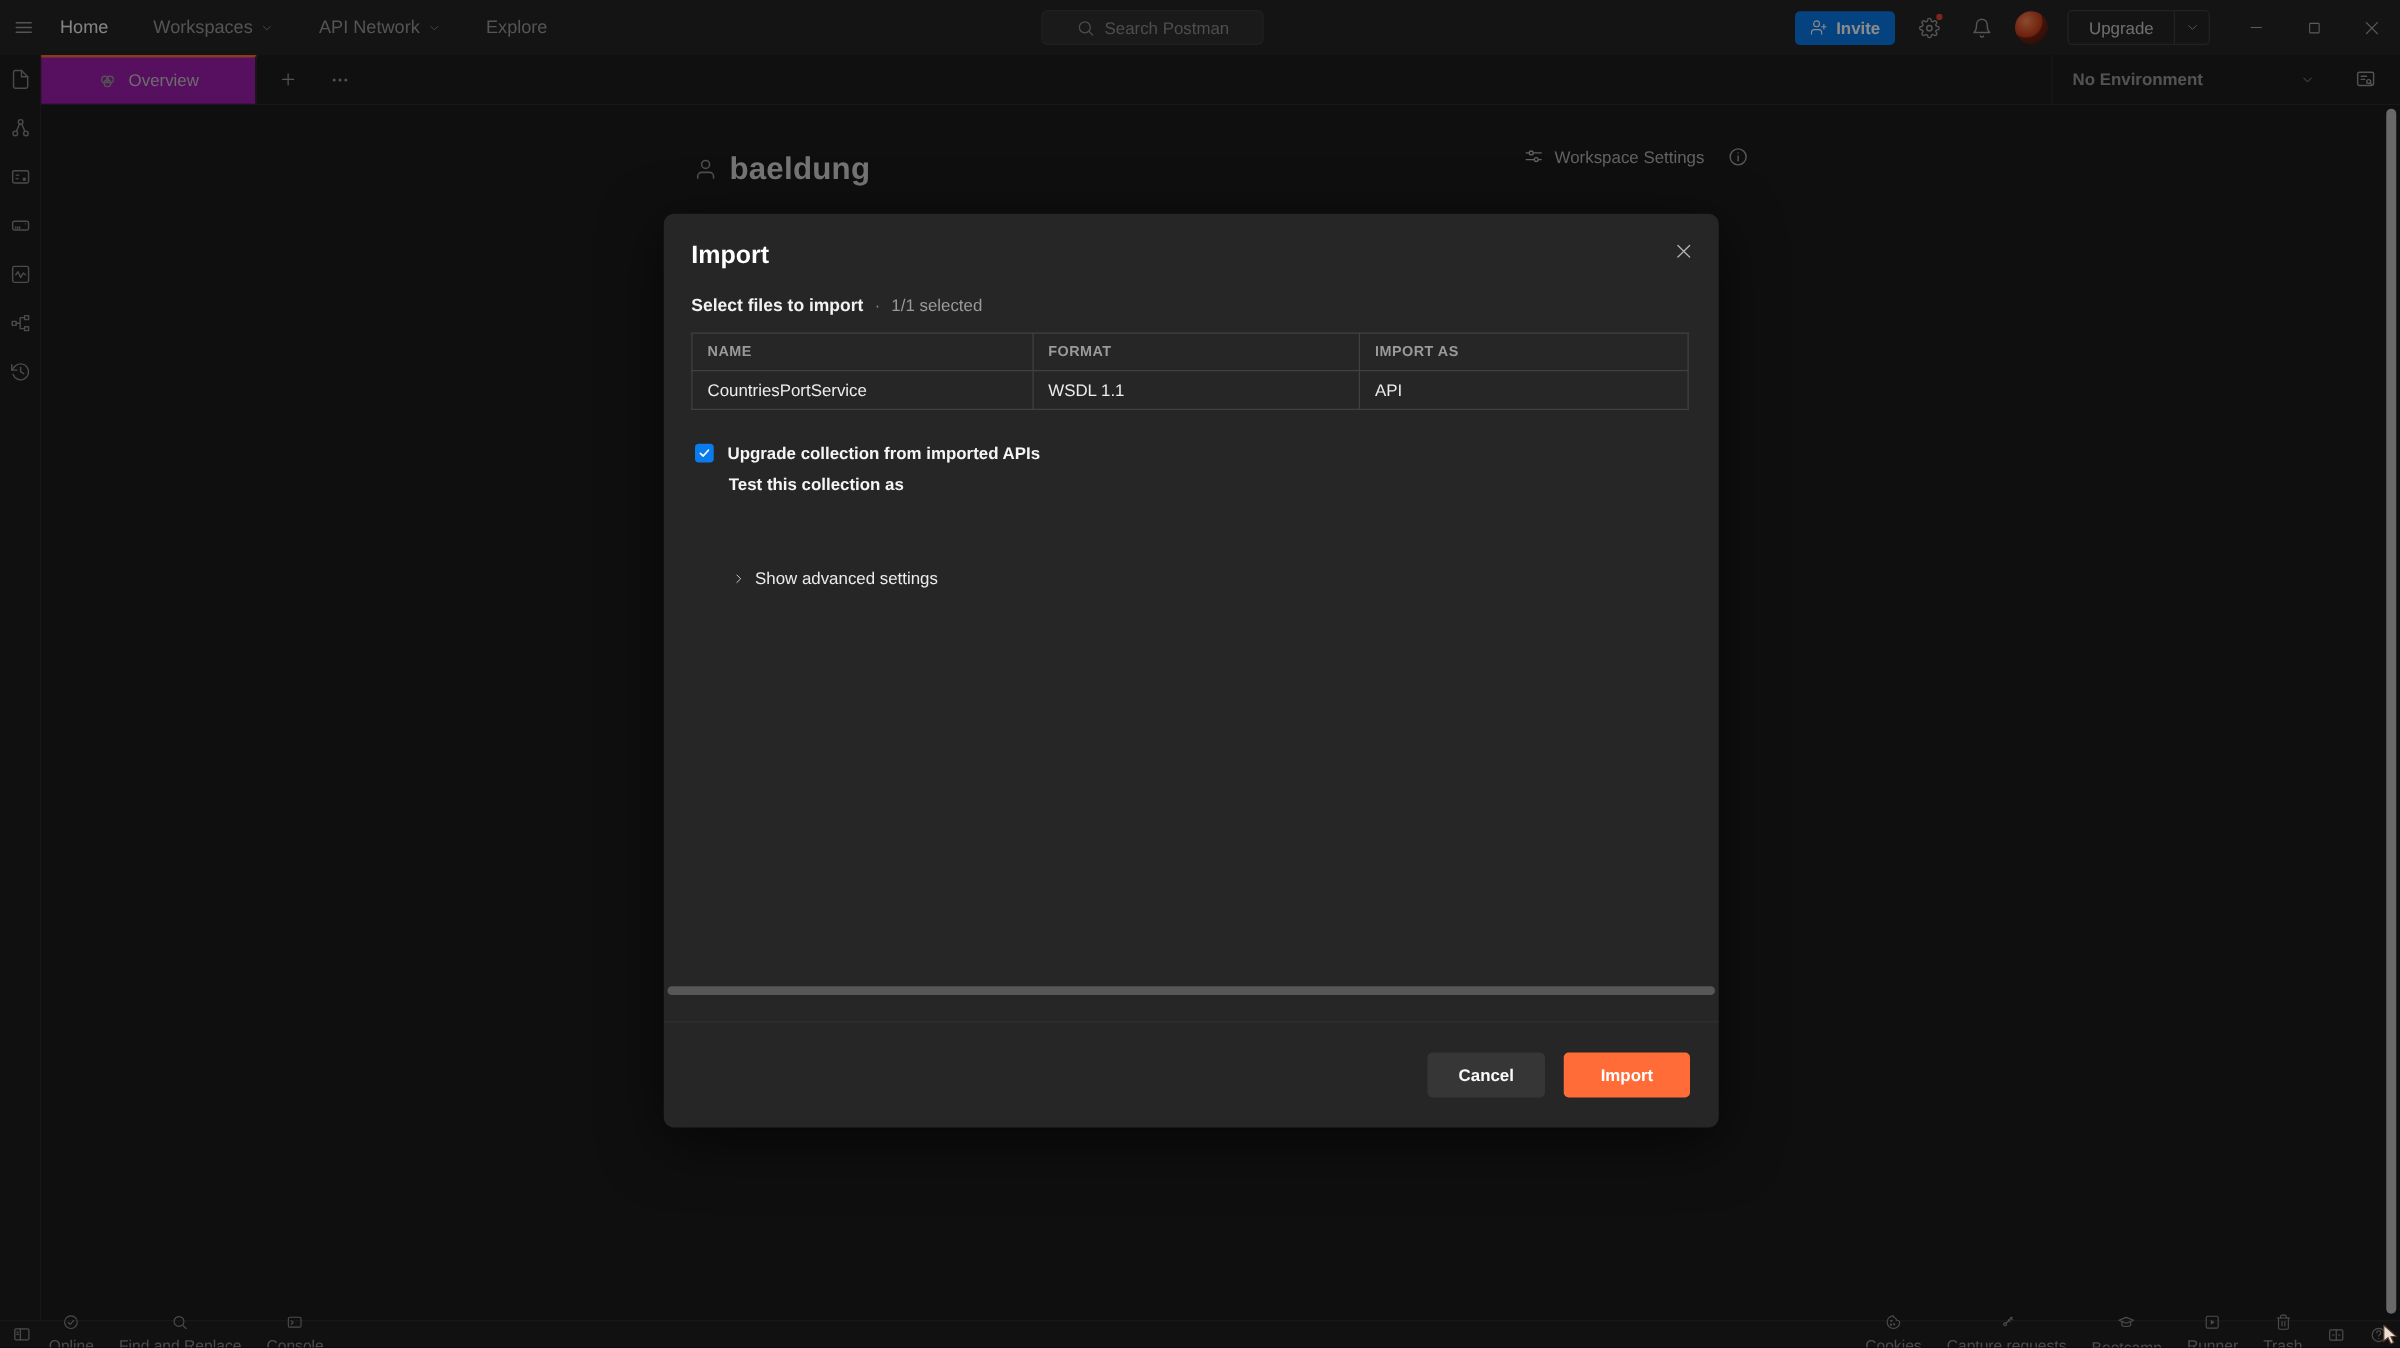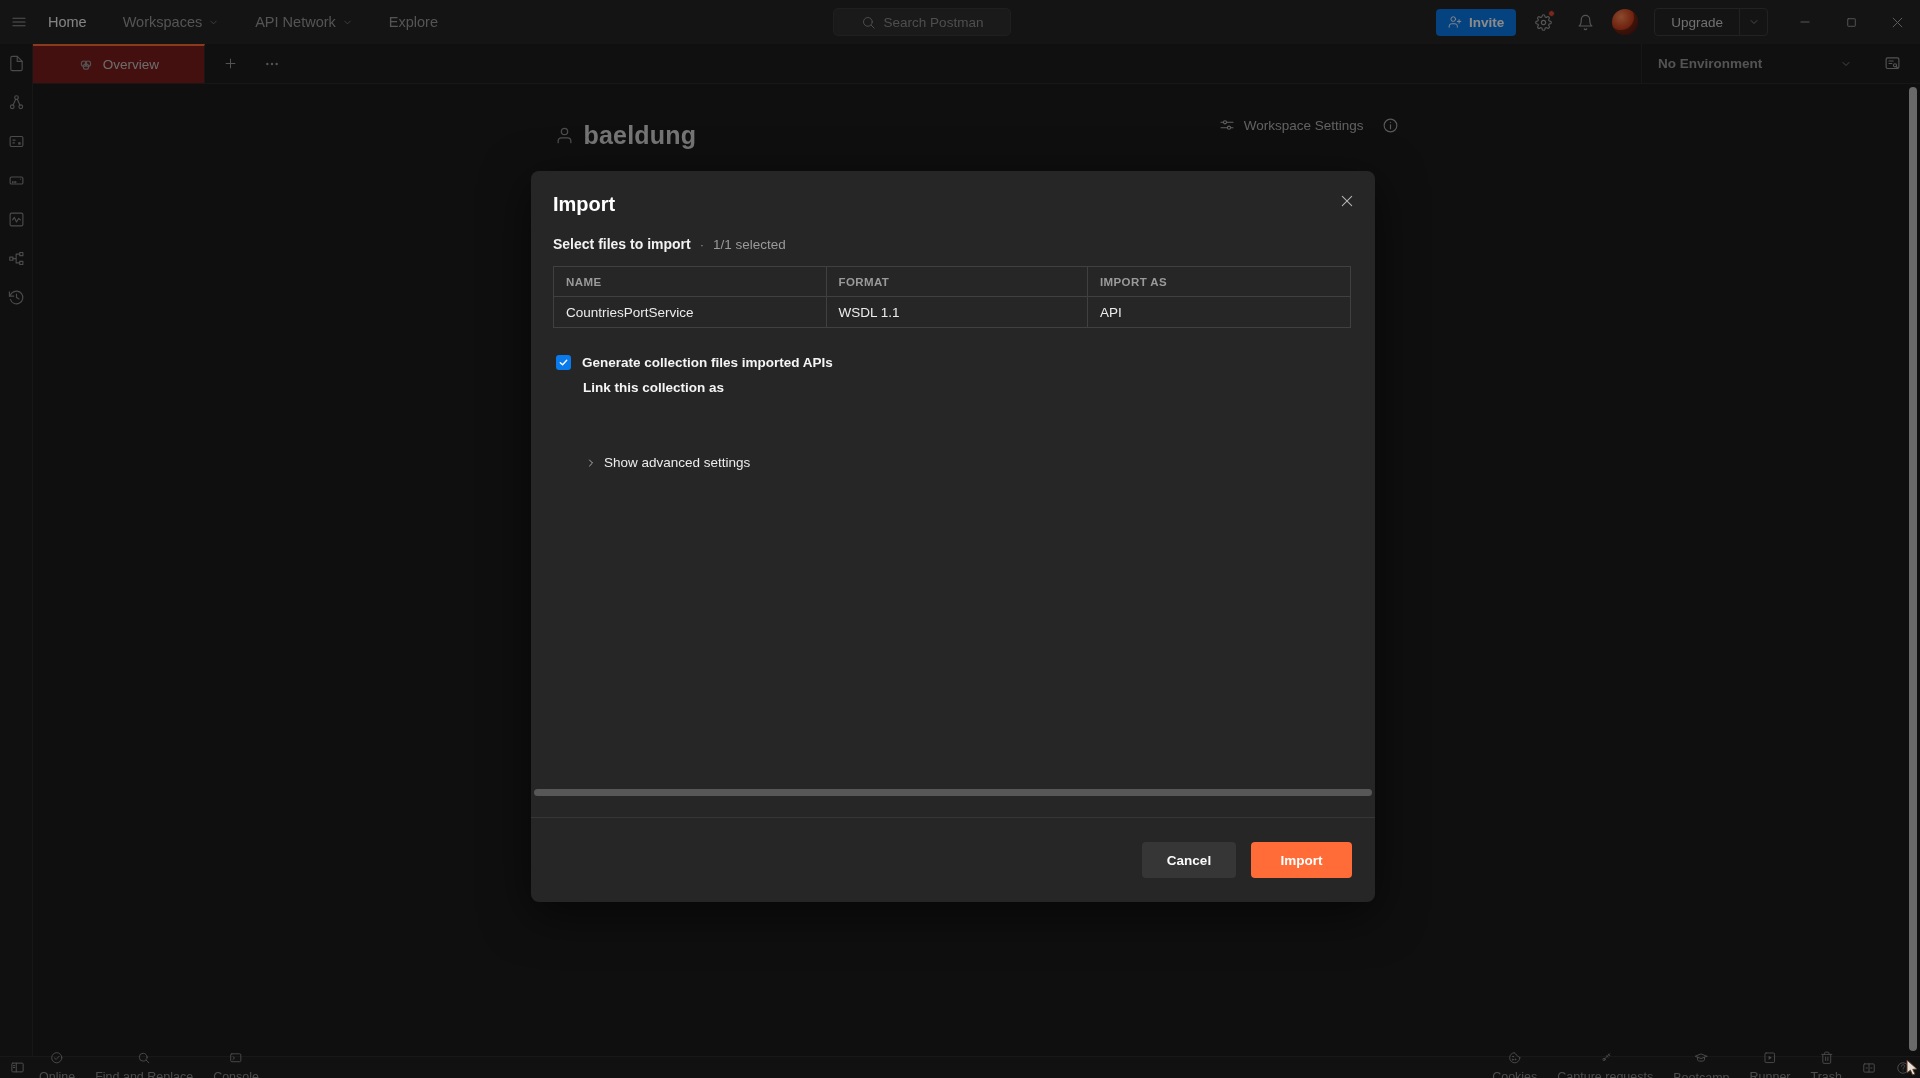--- a/index.html
+++ b/index.html
@@ -35,21 +35,21 @@
   .win-controls { display:flex; margin-left:14px; }
   .win-btn { width:46px; height:44px; display:flex; align-items:center; justify-content:center; color:#a8a8a8; cursor:pointer; }
 
   
   .rail { position:absolute; left:0; top:44px; bottom:22px; width:33px; background:#1f1f1f; border-right:1px solid #2b2b2b;
     display:flex; flex-direction:column; align-items:center; padding-top:11px; gap:22px; z-index:1; }
   .rail-item { color:#8a8a8a; cursor:pointer; }
 
   
   .tabstrip { position:absolute; left:33px; top:44px; right:0; height:40px; background:#1f1f1f; border-bottom:1px solid #2b2b2b; display:flex; align-items:stretch; z-index:1; }
-  .tab { width:172px; background:#7f1d1d; border-top:2px solid #ff6c37; border-right:1px solid #2b2b2b;
+  .tab { width:172px; background:#a21caf; border-top:2px solid #ff6c37; border-right:1px solid #2b2b2b;
     display:flex; align-items:center; justify-content:center; gap:9px; color:#c9c9c9; font-size:13.5px; cursor:pointer; }
   .tab .tab-ic { color:#9a9a9a; }
   .strip-btn { width:34px; display:flex; align-items:center; justify-content:center; color:#9a9a9a; cursor:pointer; margin-left:8px; font-size:15px; }
   .env-area { margin-left:auto; display:flex; align-items:center; border-left:1px solid #2b2b2b; padding-left:16px;font-weight:bold; }
   .env-select { display:flex; align-items:center; width:206px; justify-content:space-between; color:#9a9a9a; font-size:13.5px; cursor:pointer; padding-right:12px; }
   .env-eye { width:56px; display:flex; align-items:center; justify-content:center; color:#9a9a9a; cursor:pointer; }
 
   
   .content { position:absolute; left:33px; top:84px; right:0; bottom:22px; background:#1c1c1c; z-index:1; }
   .ws-header { width:844px; margin:0 auto; padding-top:16px; display:flex; align-items:center; }
@@ -502,24 +502,24 @@
         </tr>
       </tbody>
     </table>
 
     <div class="gen-row">
       <span class="checkbox">
         <svg class="ic" width="11" height="11" viewBox="0 0 24 24" style="stroke-width:3">
             <polyline points="5 12.5 10 17 19 7"></polyline>
           </svg>
       </span>
-      <span class="gen-label">Generate collection files imported APIs</span>
-    </div>
-
-    <div class="link-label">Link this collection as</div>
+      <span class="gen-label">Upgrade collection from imported APIs</span>
+    </div>
+
+    <div class="link-label">Test this collection as</div>
 
 
     <div class="advanced-row">
       <span class="chev-r">
           <svg class="ic" width="12" height="12" viewBox="0 0 24 24">
             <polyline points="9 6 15 12 9 18"></polyline>
           </svg>
         </span>
       <span>Show advanced settings</span>
     </div>

